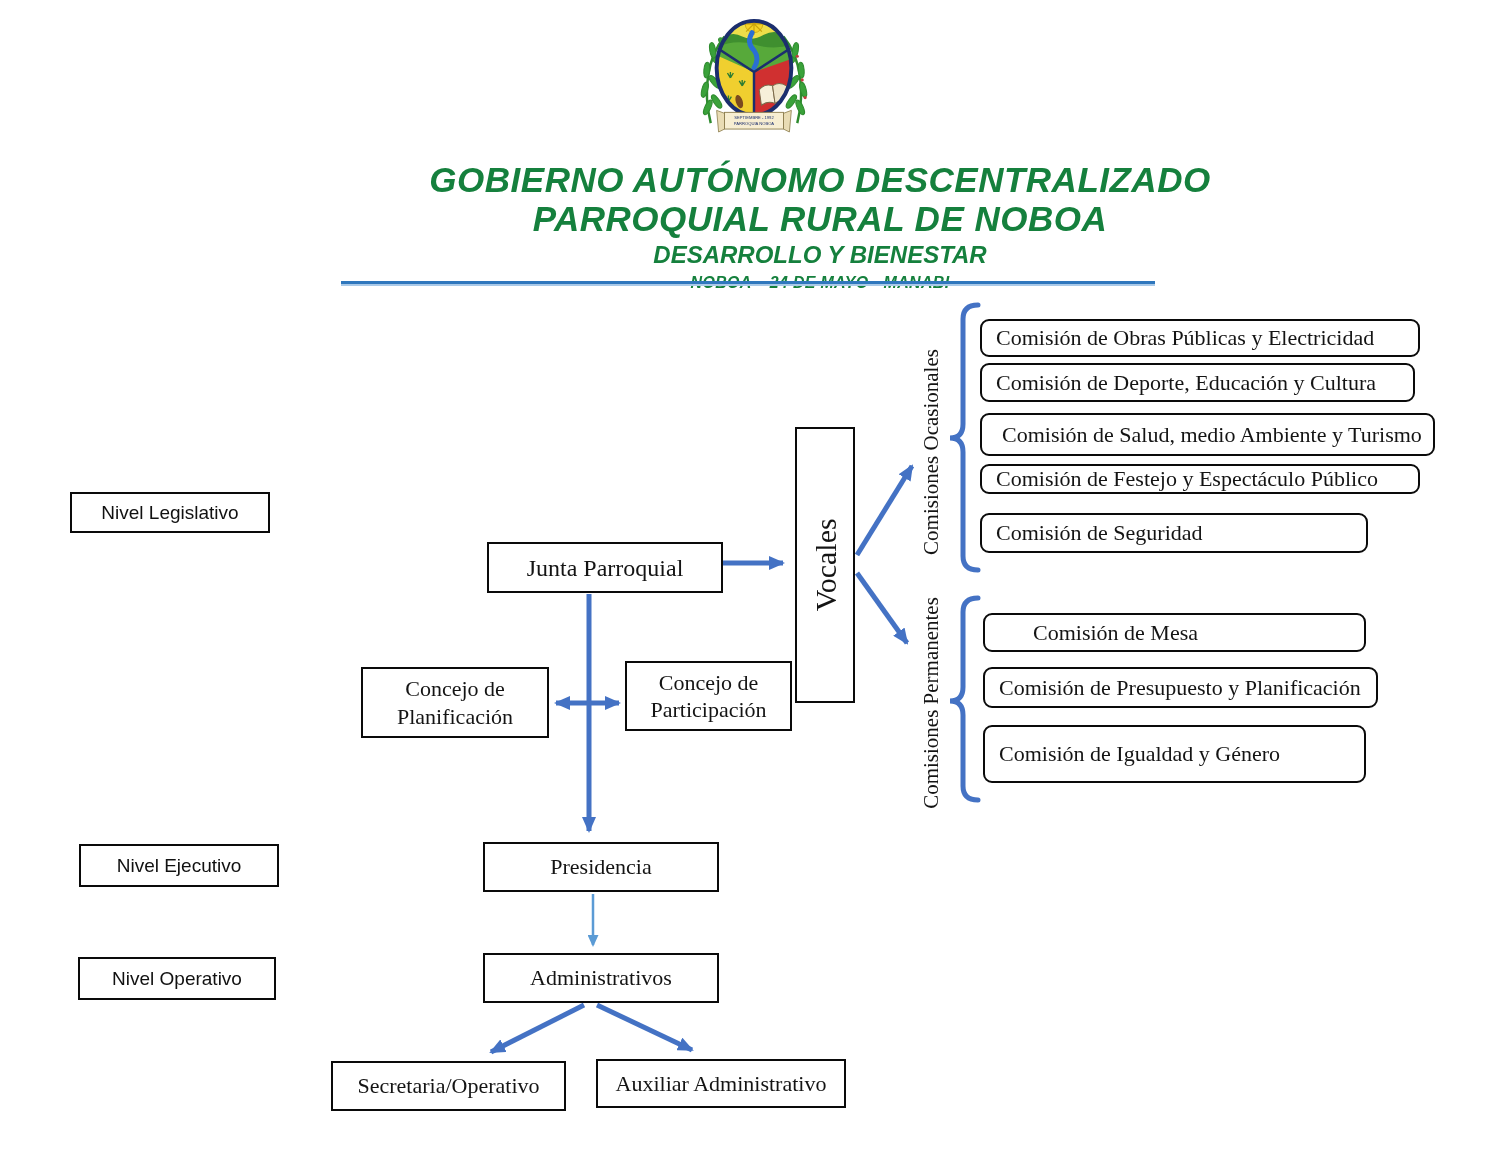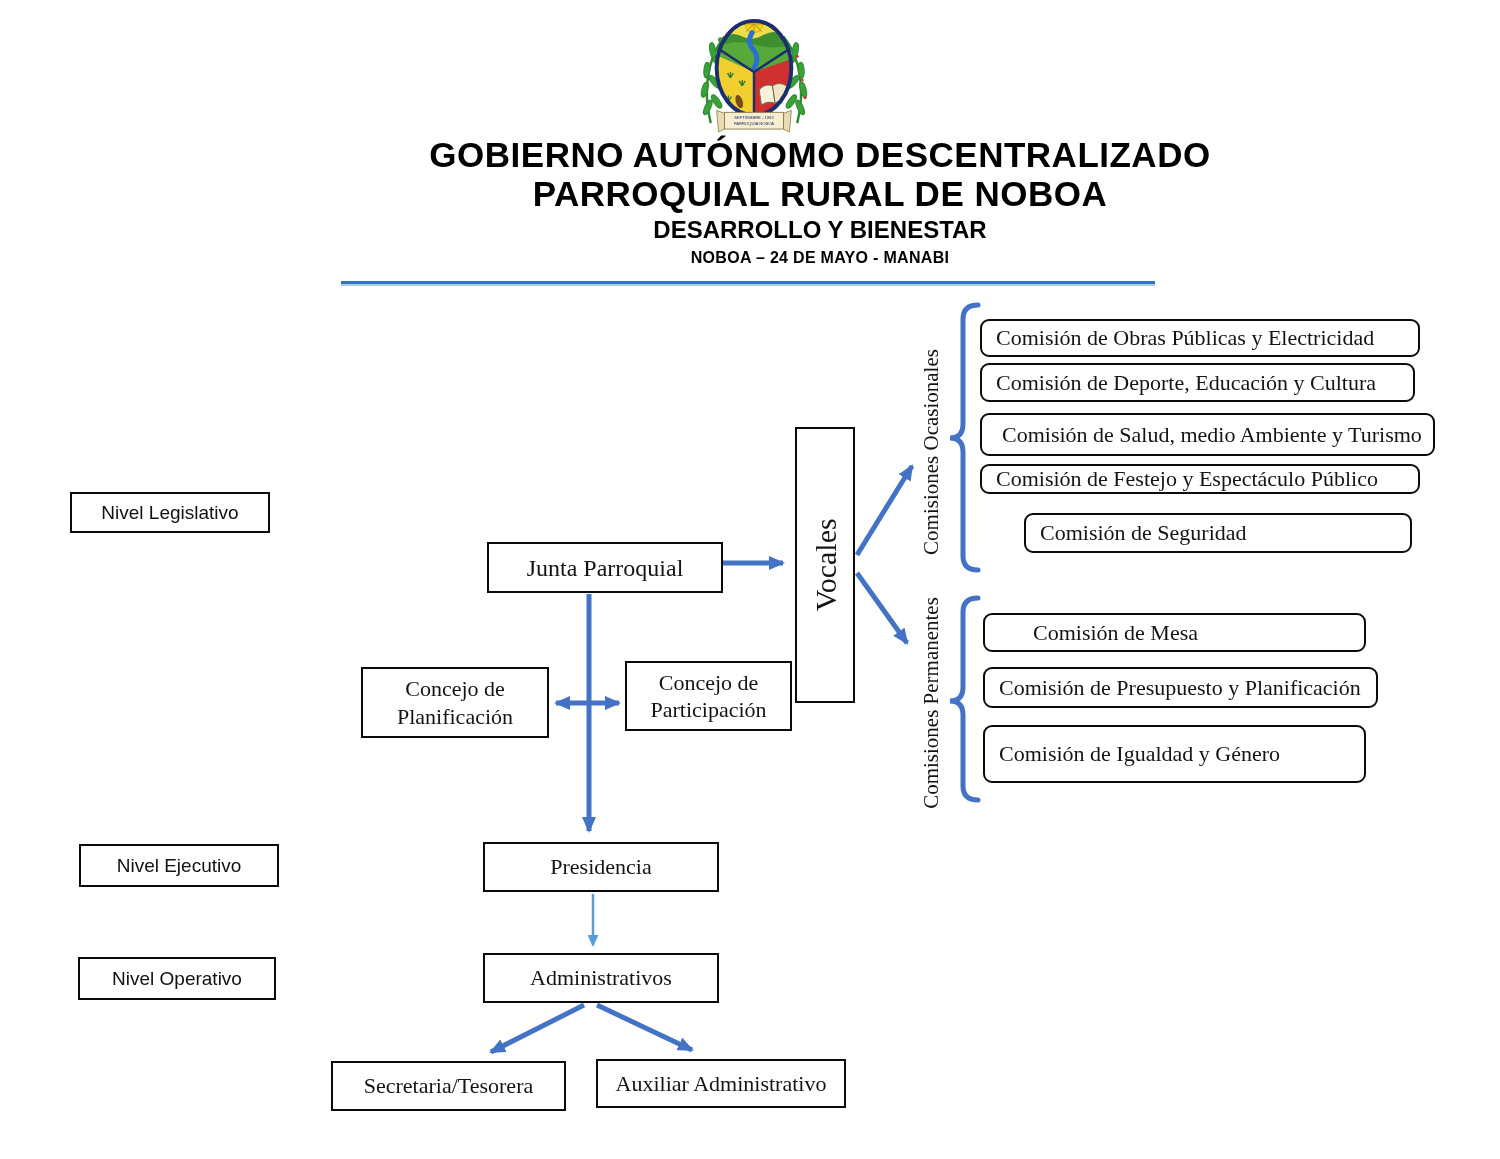--- a/index.html
+++ b/index.html
@@ -7,22 +7,22 @@
           font-family:"Liberation Serif", serif;}
   
   .bx{position:absolute;background:#fff;border:2px solid #0a0a0a;box-sizing:border-box;
       display:flex;align-items:center;justify-content:center;text-align:center;
       font-family:"Liberation Serif", serif;font-size:22px;color:#141414;line-height:1.25;}
   
   .cb{justify-content:flex-start;padding-left:14px;text-align:left;border-width:2px;border-radius:9px;}
   
   .nv{font-family:"Liberation Sans", sans-serif;font-size:19px;color:#111;}
   
-  .title-wrap{position:absolute;left:330px;top:135px;width:980px;text-align:center;
-              font-family:"Liberation Sans", sans-serif;font-weight:bold;color:#000000;}
+  .title-wrap{position:absolute;left:330px;top:160px;width:980px;text-align:center;
+              font-family:"Liberation Sans", sans-serif;font-weight:bold;color:#15803d;font-style:italic;}
   .t1{font-size:35px;line-height:39px;letter-spacing:0.5px;}
   .t2{font-size:24px;line-height:28px;margin-top:3px;}
   .t3{font-size:16px;line-height:19px;margin-top:4px;letter-spacing:0.3px;}
   .rule{position:absolute;left:341px;top:281px;width:814px;height:5px;
         background:linear-gradient(to bottom,#2f77bd 0 55%,#a9c9e8 55% 100%);}
   
   .vlabel{position:absolute;white-space:nowrap;font-family:"Liberation Serif", serif;
           font-size:21px;color:#141414;transform:translate(-50%,-50%) rotate(-90deg);}
   .voc-text{white-space:nowrap;transform:rotate(-90deg);font-size:30px;}
   svg.overlay{position:absolute;left:0;top:0;pointer-events:none;}
@@ -169,42 +169,42 @@
     <span>Concejo de Participación</span>
   </div>
 
   <div class="bx" style="left:483px;top:842px;width:236px;height:50px;">
     <span>Presidencia</span>
   </div>
   <div class="bx" style="left:483px;top:953px;width:236px;height:50px;">
     <span>Administrativos</span>
   </div>
   <div class="bx" style="left:331px;top:1061px;width:235px;height:50px;">
-    <span>Secretaria/Tesorera</span>
+    <span>Secretaria/Operativo</span>
   </div>
   <div class="bx" style="left:596px;top:1059px;width:250px;height:49px;">
     <span>Auxiliar Administrativo</span>
   </div>
 
   <span class="vlabel" style="left:931px;top:452px;">Comisiones Ocasionales</span>
   <span class="vlabel" style="left:931px;top:703px;">Comisiones Permanentes</span>
 
   <div class="bx cb" style="left:980px;top:319px;width:440px;height:38px;">
     <span>Comisión de Obras Públicas y Electricidad</span>
   </div>
   <div class="bx cb" style="left:980px;top:363px;width:435px;height:39px;">
     <span>Comisión de Deporte, Educación y Cultura</span>
   </div>
   <div class="bx cb" style="left:980px;top:413px;width:455px;height:43px;padding-left:20px;">
     <span>Comisión de Salud, medio Ambiente y Turismo</span>
   </div>
   <div class="bx cb" style="left:980px;top:464px;width:440px;height:30px;">
     <span>Comisión de Festejo y Espectáculo Público</span>
   </div>
-  <div class="bx cb" style="left:980px;top:513px;width:388px;height:40px;margin-left:44px;">
+  <div class="bx cb" style="left:980px;top:513px;width:388px;height:40px;">
     <span>Comisión de Seguridad</span>
   </div>
 
   <div class="bx cb" style="left:983px;top:613px;width:383px;height:39px;padding-left:48px;">
     <span>Comisión de Mesa</span>
   </div>
   <div class="bx cb" style="left:983px;top:667px;width:395px;height:41px;">
     <span>Comisión de Presupuesto y Planificación</span>
   </div>
   <div class="bx cb" style="left:983px;top:725px;width:383px;height:58px;">

